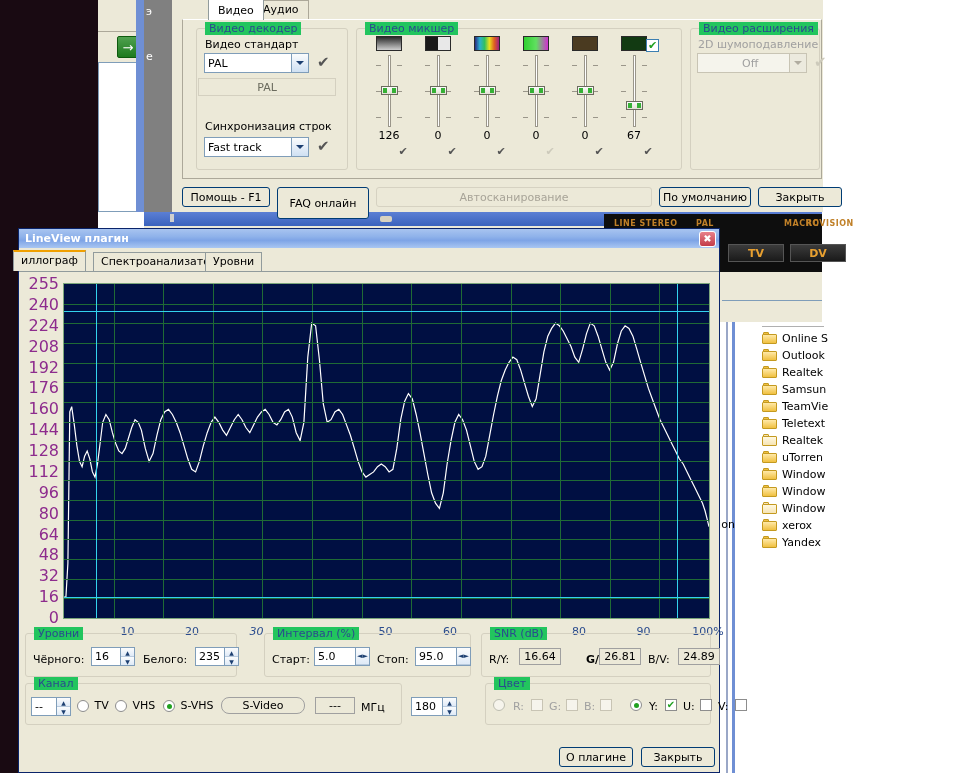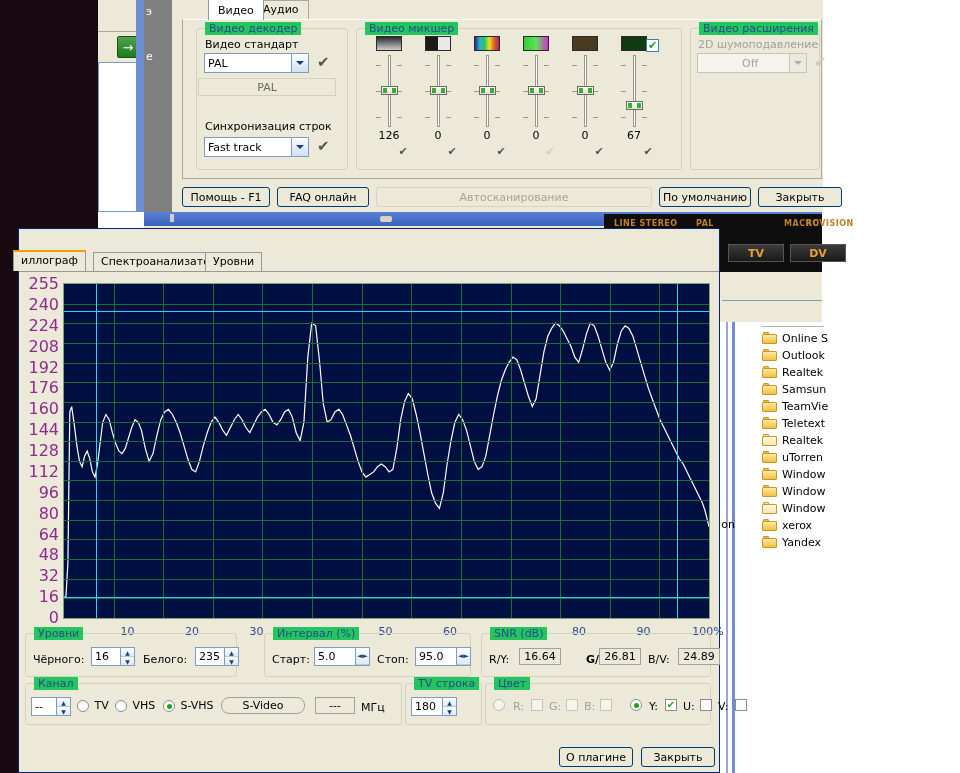--- a/index.html
+++ b/index.html
@@ -414,30 +414,34 @@
   <span class="grouptitle">Видео расширения</span>
 </div>
 <div class="abs lbl-dim" style="left:698px;top:38px;">2D шумоподавление</div>
 <div class="combobox disabled" style="left:697px;top:53px;width:110px;">
   <span class="ctext">Off</span>
   <span class="carrow"></span>
 </div>
 <div class="abs tickmark dim" style="left:814px;top:55px;">✔</div>
 
 <div class="btn" style="left:182px;top:187px;width:88px;height:20px;">Помощь - F1</div>
-<div class="btn" style="left:277px;top:187px;width:92px;height:20px;">FAQ онлайн</div>
+<div class="btn" style="left:277px;top:187px;width:92px;height:32px;">FAQ онлайн</div>
 <div class="btn flat" style="left:376px;top:187px;width:276px;height:20px;">Автосканирование</div>
 <div class="btn" style="left:659px;top:187px;width:92px;height:20px;">По умолчанию</div>
 <div class="btn" style="left:758px;top:187px;width:84px;height:20px;">Закрыть</div>
 
 <div class="abs" id="black-window"></div>
 <div class="abs" id="black-window-2"></div>
 
 <div class="abs" id="lineview">
 
+  <div id="lv-title">
+    <span id="lv-title-text">LineView плагин</span>
+    <span id="lv-close">✖</span>
+  </div>
 
   <div id="lv-tabstrip">
     <div class="lvtab sel" style="left:-6px;">иллограф</div>
     <div class="lvtab" style="left:74px;">Спектроанализатор</div>
     <div class="lvtab" style="left:186px;">Уровни</div>
   </div>
   <div id="lv-tabline"></div>
 
   <div id="chart-area">
     <div id="yaxis">
@@ -493,21 +497,21 @@
         <div class="hgrid" style="top: 314px;"></div>
         <div class="cyan-h" style="top: 313px;"></div>
         <div class="cyan-h" style="top: 27px;"></div>
         <div class="cyan-v" style="left: 32px;"></div>
         <div class="cyan-v" style="left: 613px;"></div>
       </div>
     <div id="xaxis">
         <div class="xtick" style="left: 0px;">0</div>
         <div class="xtick" style="left: 64.5px;">10</div>
         <div class="xtick" style="left: 129px;">20</div>
-        <div class="xtick" style="left: 193.5px;">30</div>
+        <div class="xtick" style="left: 193.5px; font-style: italic;">30</div>
         <div class="xtick" style="left: 258px;">40</div>
         <div class="xtick" style="left: 322.5px;">50</div>
         <div class="xtick" style="left: 387px;">60</div>
         <div class="xtick" style="left: 451.5px;">70</div>
         <div class="xtick" style="left: 516px;">80</div>
         <div class="xtick" style="left: 580.5px;">90</div>
         <div class="xtick" style="left: 645px;">100%</div>
       </div>
   </div>
 
@@ -578,23 +582,20 @@
     <span class="lbl" style="margin-left:2px;">VHS</span>
   </div>
   <div class="abs" style="left:144px;top:470px;">
     <span class="radio on"></span>
     <span class="lbl" style="margin-left:2px;">S-VHS</span>
   </div>
   <div class="ro" style="left:202px;top:468px;width:84px;border-radius:8px;">S-Video</div>
   <div class="ro" style="left:296px;top:468px;width:40px;">---</div>
   <div class="abs lbl" style="left:342px;top:472px;">МГц</div>
 
-  <div class="groupbox abs" id="panel-tvline">
-    <span class="grouptitle">TV строка</span>
-  </div>
   <div class="spin" style="left:392px;top:468px;width:46px;">
     <span class="sval" style="width:31px;">180</span>
     <span class="sbtns">
         <i>▲</i>
         <i>▼</i>
       </span>
   </div>
 
   <div class="groupbox abs" id="panel-color">
     <span class="grouptitle">Цвет</span>

